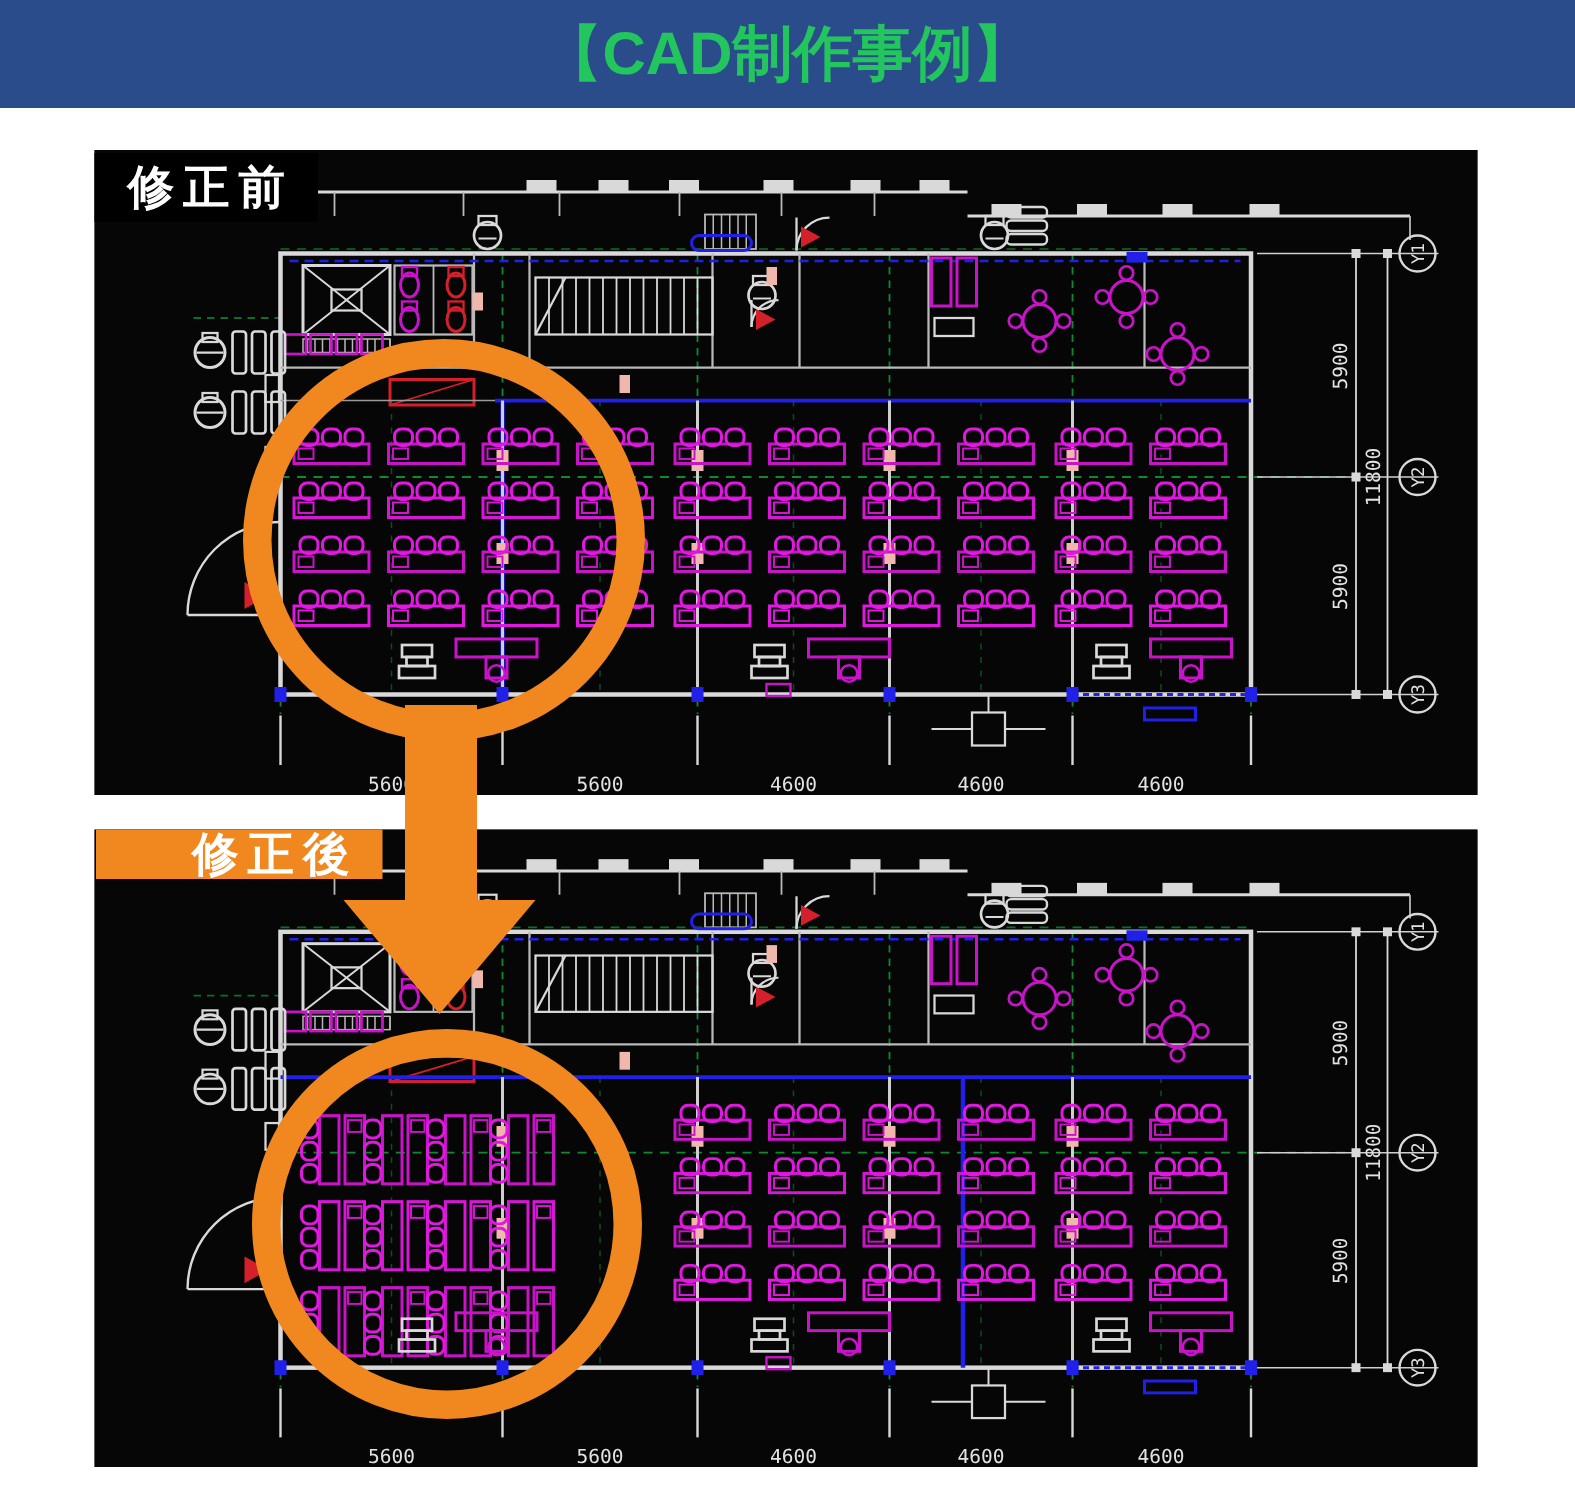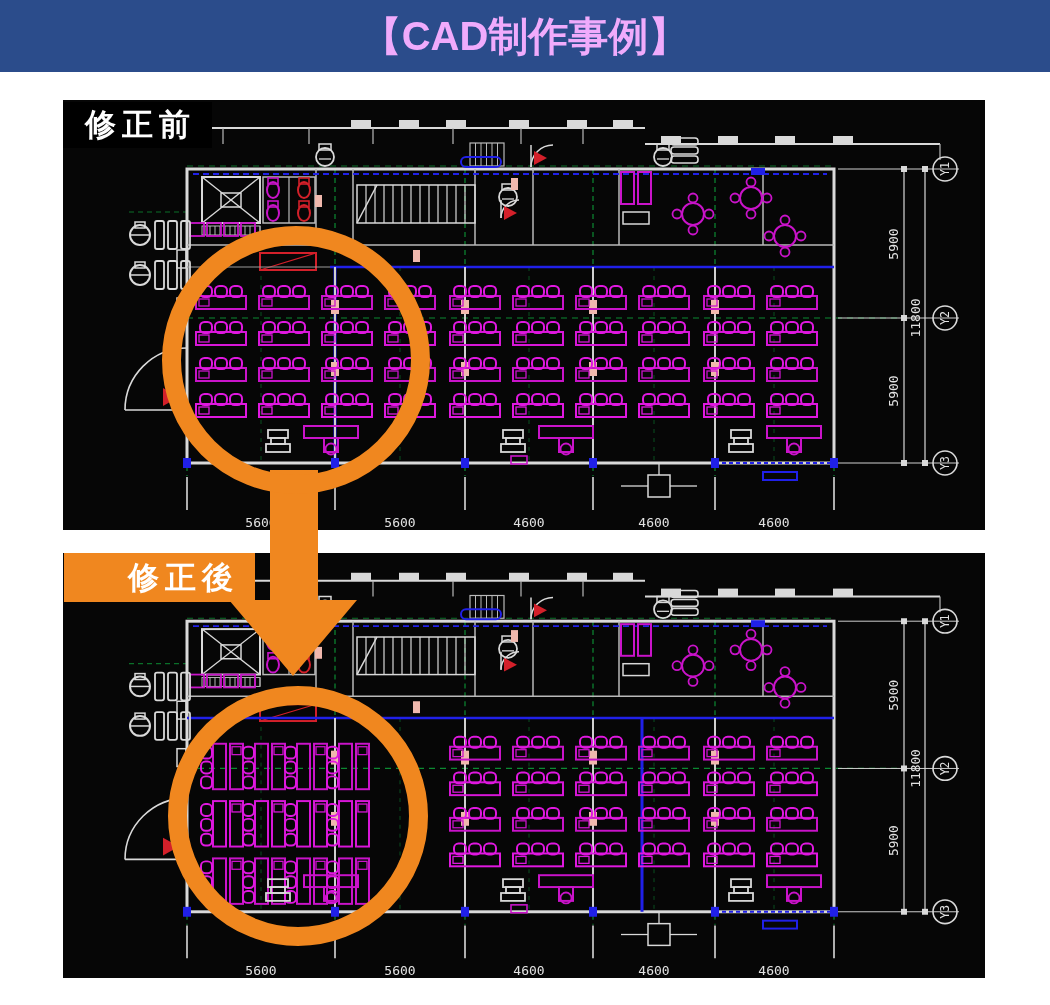--- a/index.html
+++ b/index.html
@@ -3,35 +3,35 @@
 <meta charset="utf-8">
 <style>
   html,body{margin:0;padding:0;}
   body{
     width:1050px;height:1005px;position:relative;background:#ffffff;
     font-family:"Liberation Sans",sans-serif;overflow:hidden;
   }
   .banner{
     position:absolute;left:0;top:0;width:1050px;height:72px;
     display:flex;align-items:center;justify-content:center;
-    color:#f0abfc;font-size:40px;line-height:72px;white-space:nowrap;
+    color:#22c55e;font-size:40px;line-height:72px;white-space:nowrap;
   }
   .banner .b1{font-weight:800;letter-spacing:0px;}
   .banner .b2{font-weight:600;letter-spacing:2px;margin-left:8px;}
   .fig{position:absolute;left:63px;width:922px;background:#000;z-index:1;}
   #fig-before{top:100px;height:430px;}
   #fig-after{top:553px;height:425px;}
   svg.plan{display:block;width:100%;height:100%;}
   .taglabel{
     position:absolute;color:#fff;font-weight:bold;font-size:31px;
     display:flex;align-items:center;justify-content:center;
     letter-spacing:6px;z-index:7;padding-left:6px;
   }
   #label-before{left:63px;top:102px;width:143px;height:46px;}
-  #label-after{left:64px;top:553px;width:143px;height:49px;padding-left:48px;}
+  #label-after{left:64px;top:553px;width:143px;height:33px;padding-left:48px;}
   .ring{position:absolute;border-radius:50%;box-sizing:border-box;z-index:6;background:transparent;}
   #ring-before{left:162px;top:226px;width:268px;height:268px;border:19px solid #f0871f;}
   #ring-after{left:168px;top:686px;width:260px;height:260px;border:19px solid #f0871f;}
   #arrow{position:absolute;left:220px;top:470px;width:150px;height:210px;z-index:5;}
 </style>
 </head>
 <body>
 
 <div class="banner" style="background: rgb(43, 76, 139);">
   <span class="b1">【CAD制作事例】</span>

